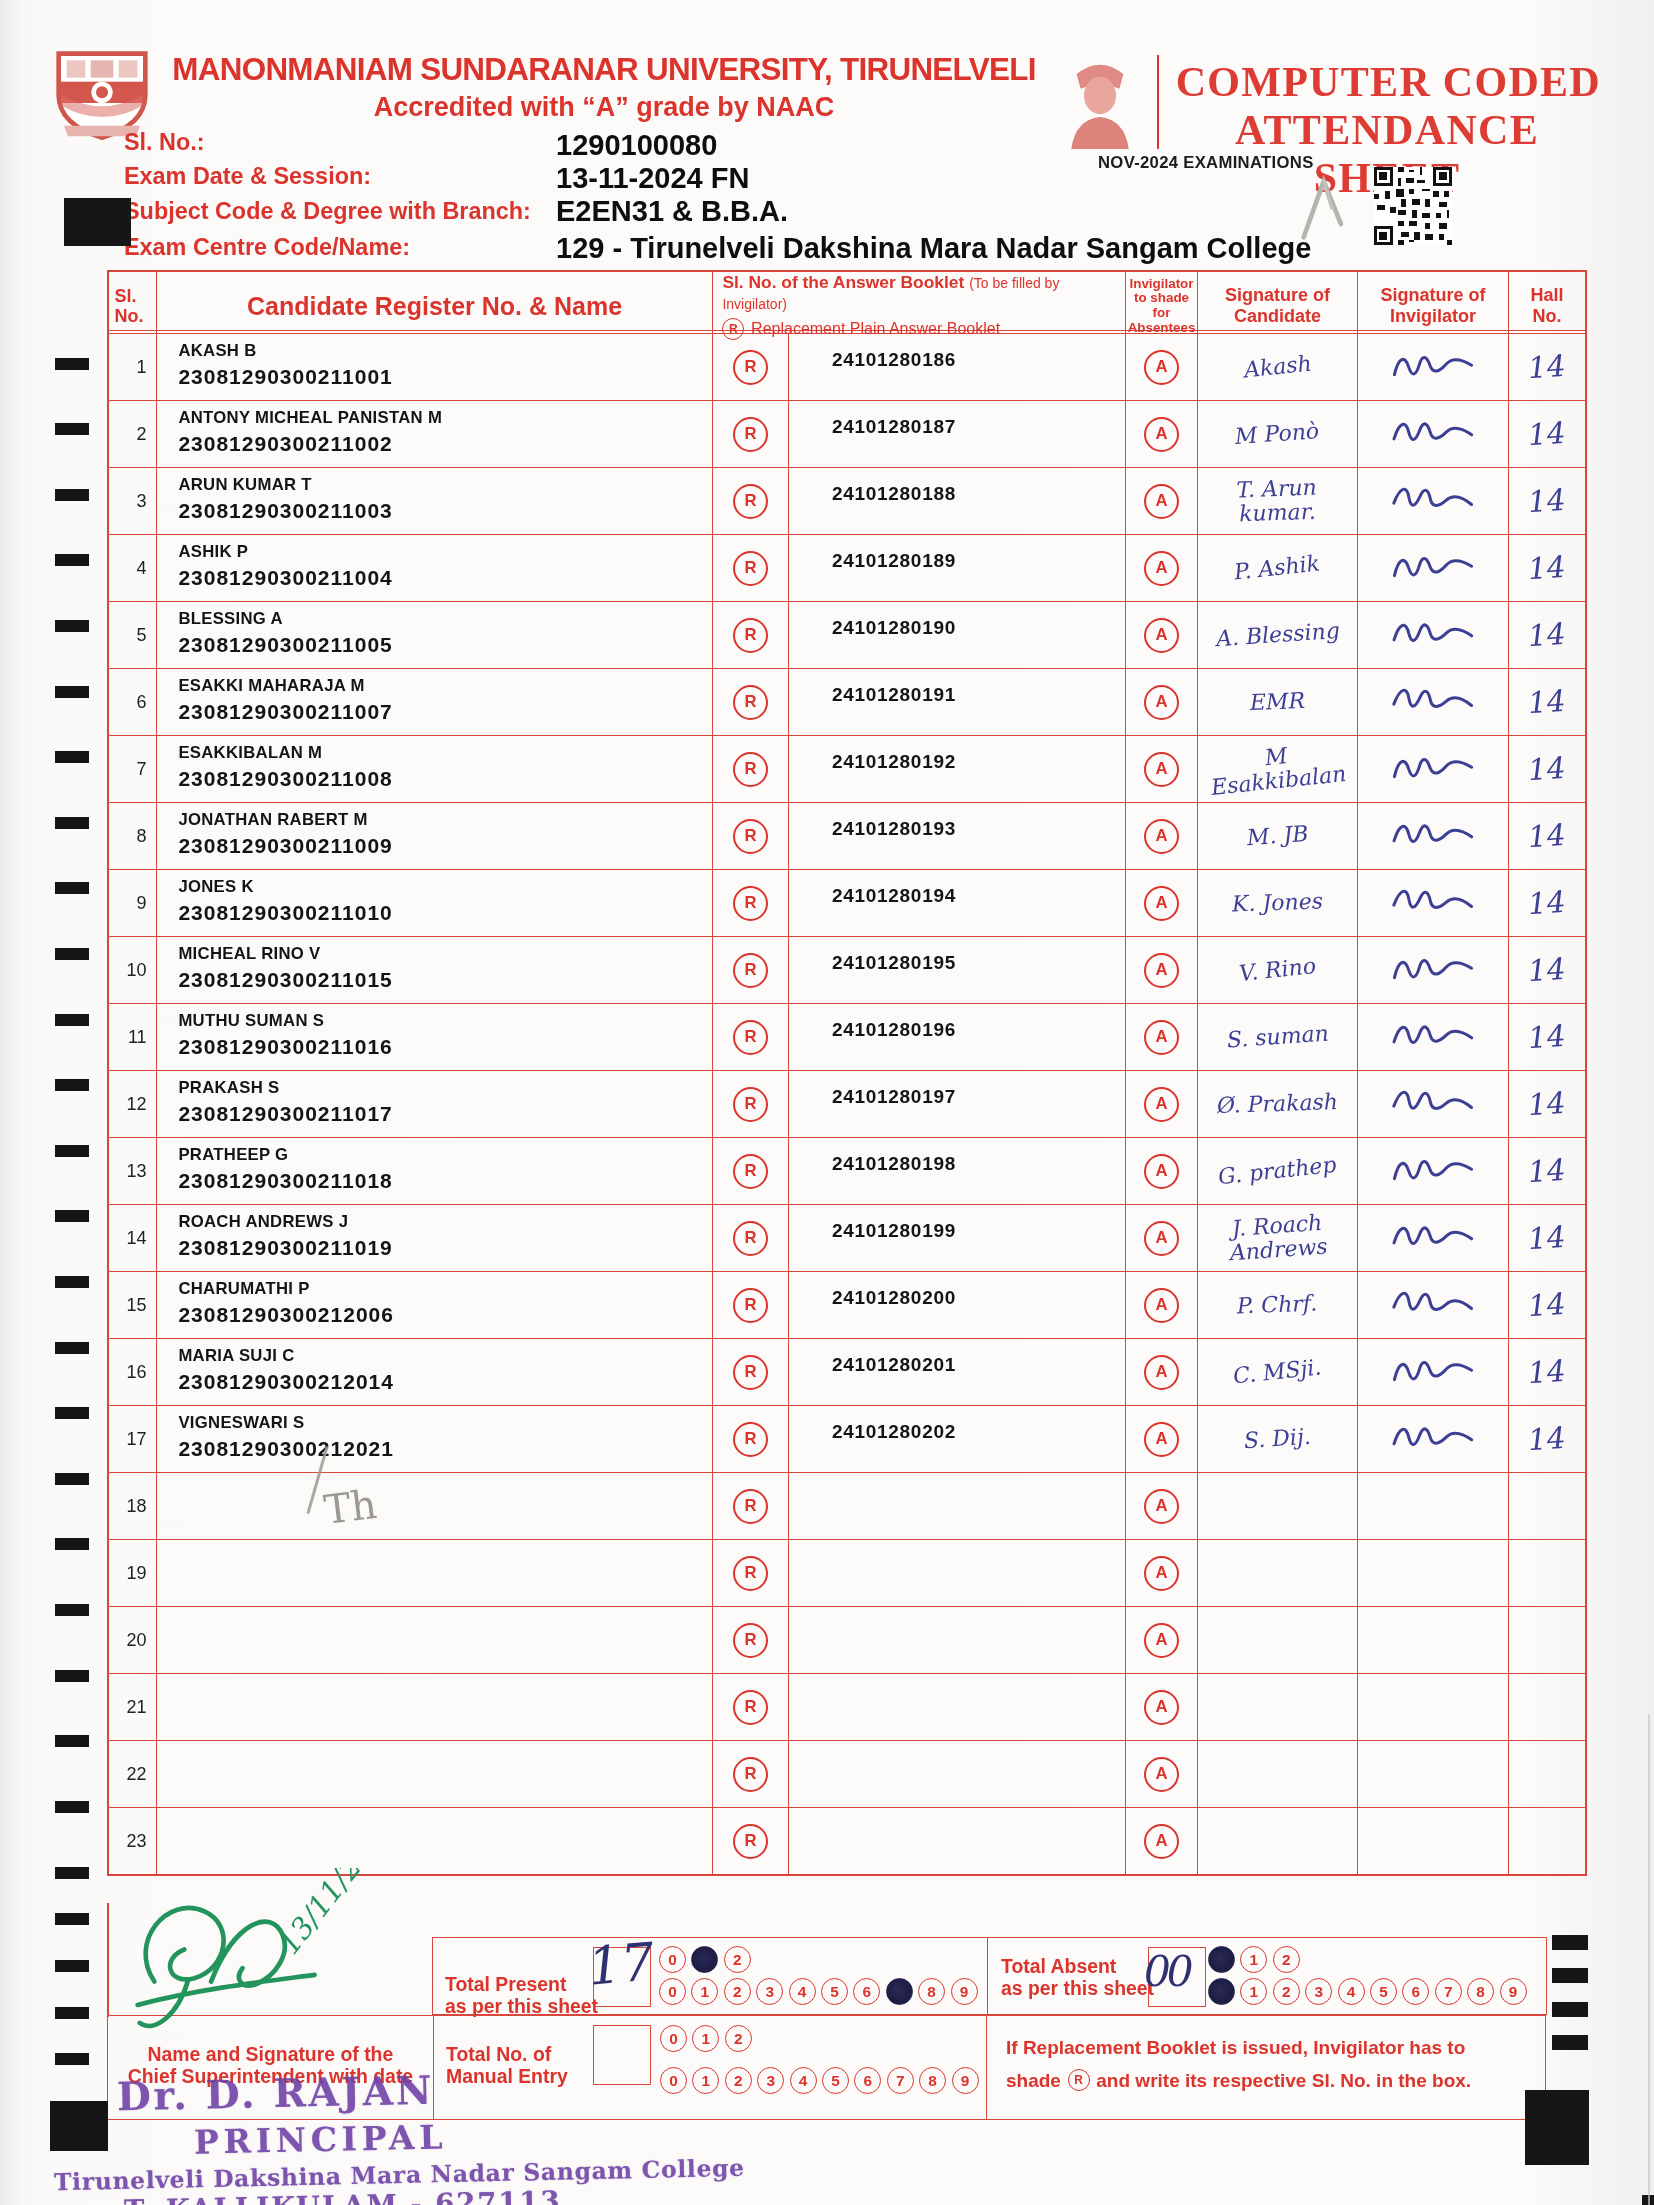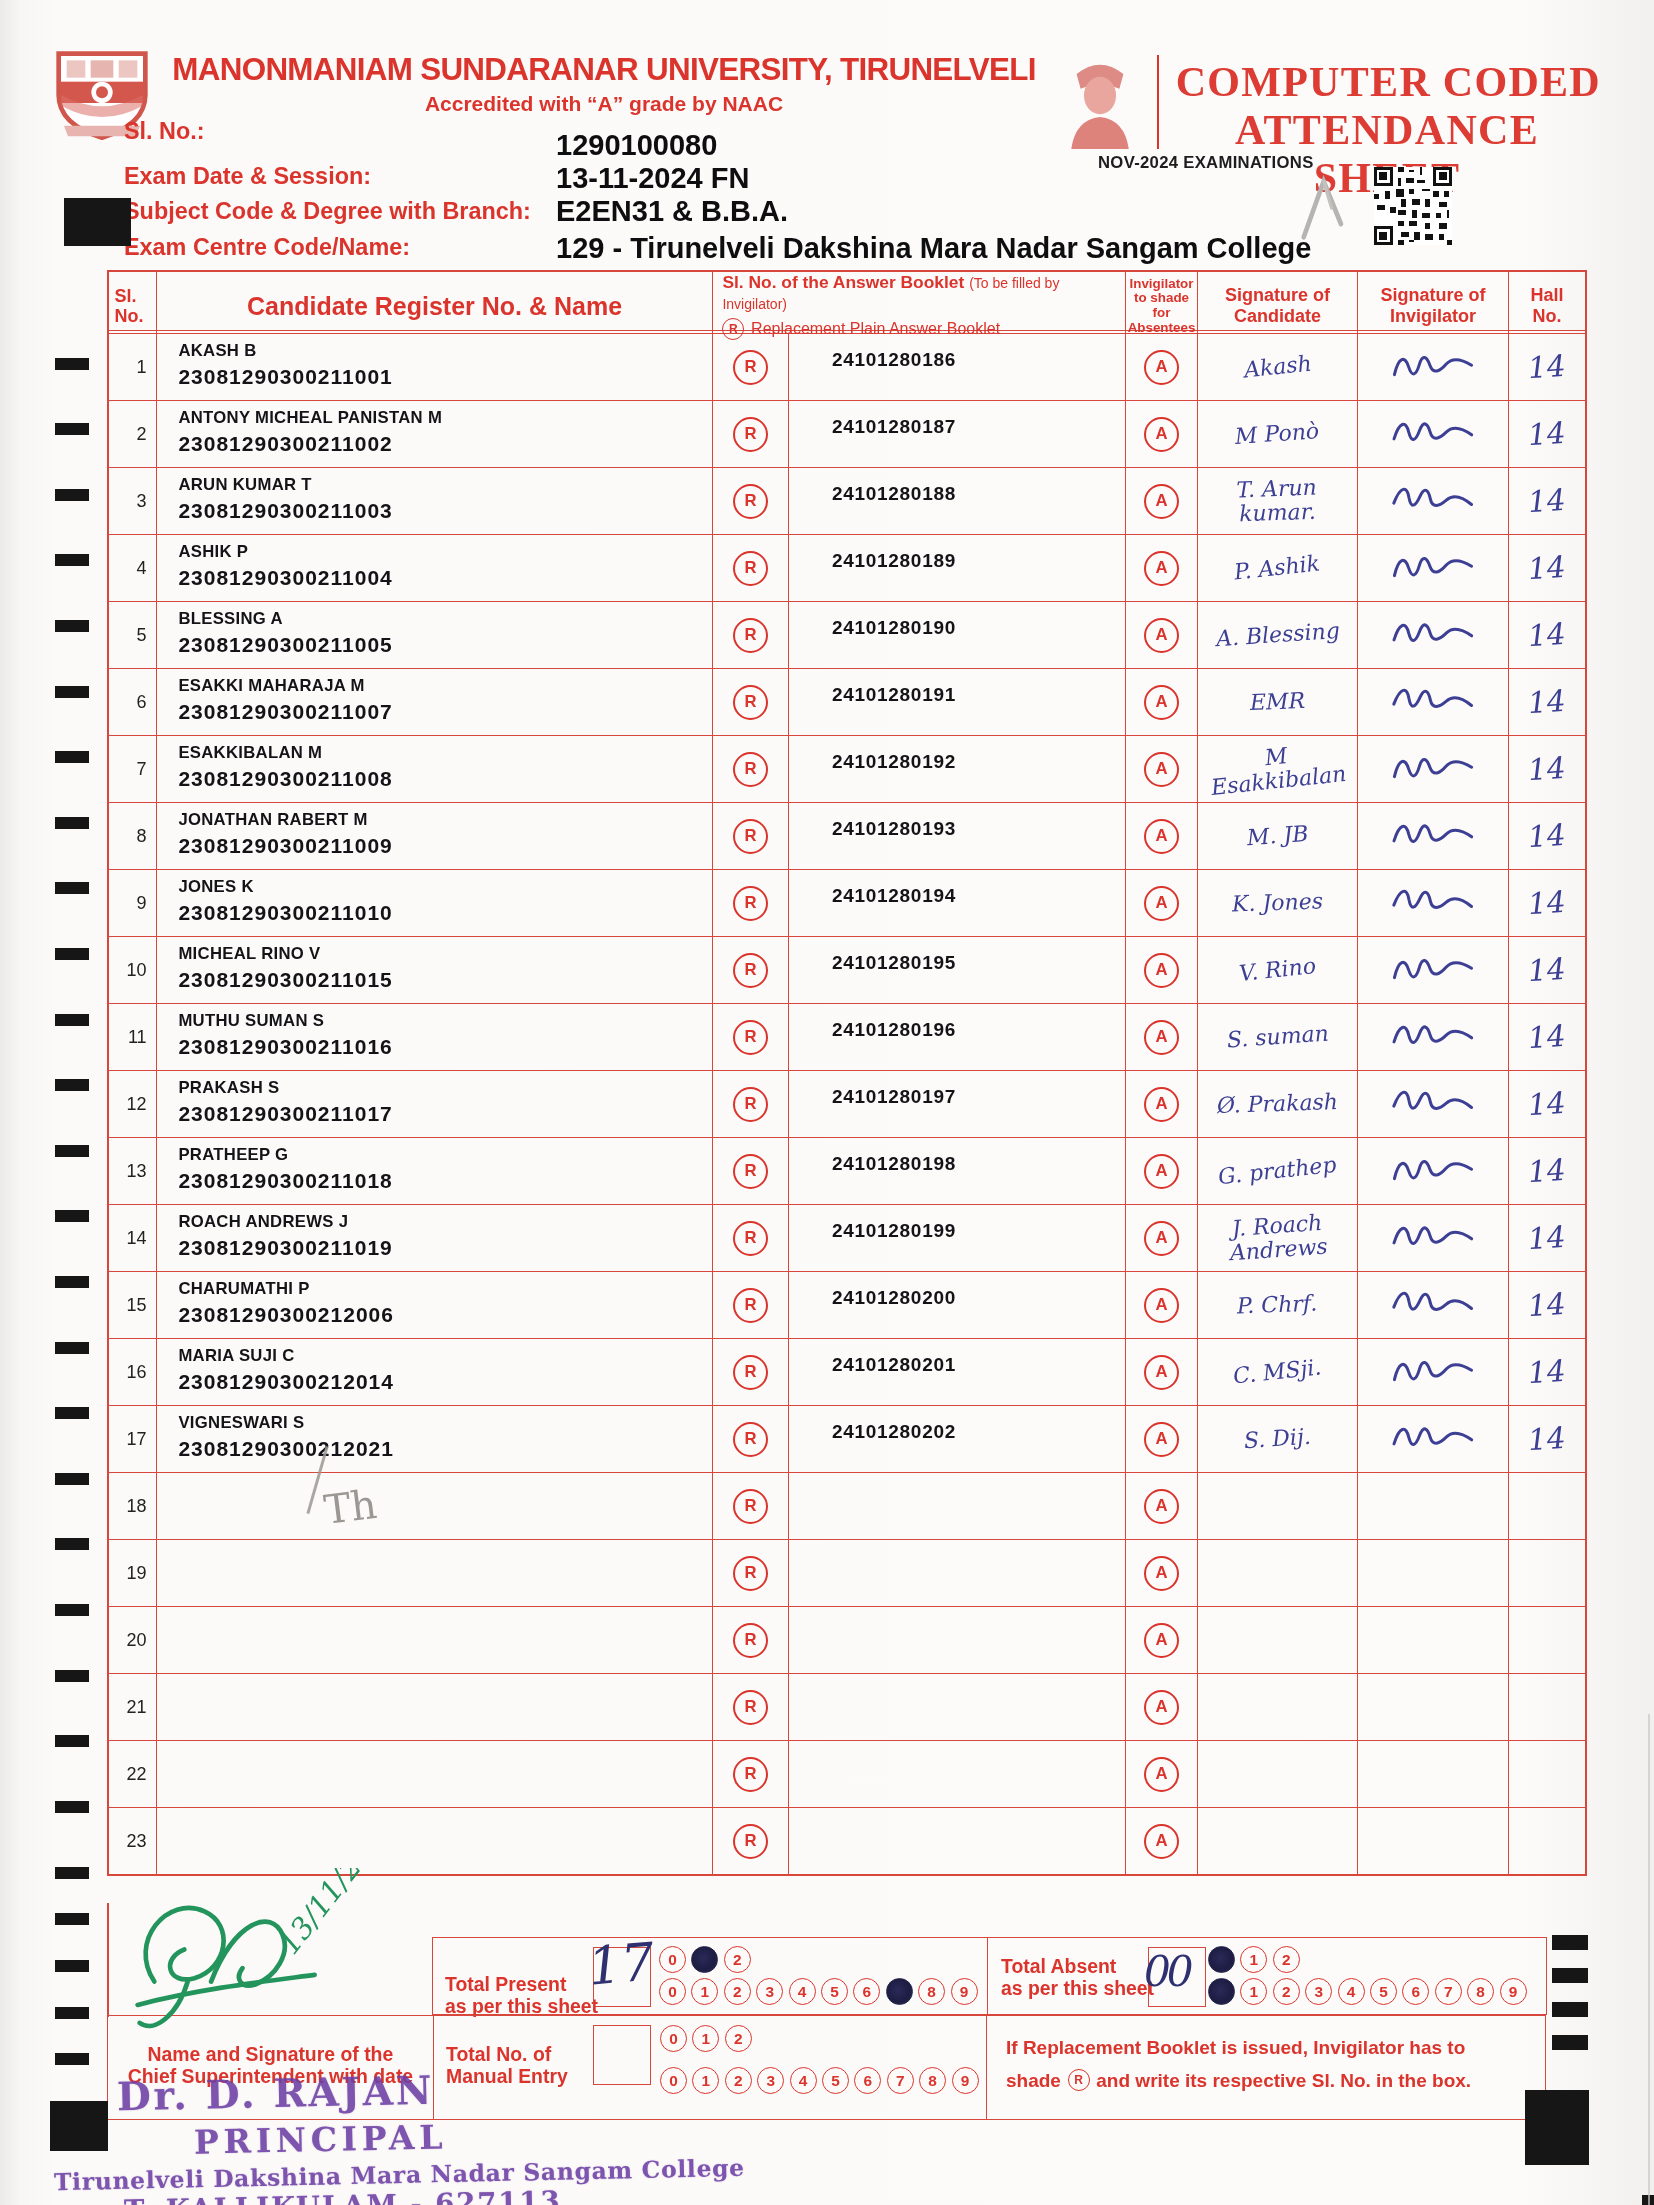--- a/index.html
+++ b/index.html
@@ -16,21 +16,21 @@
     position:relative;width:1655px;height:2205px;overflow:hidden;
     background:linear-gradient(90deg,#ebeae8 0px,#f7f6f4 20px,#fbfaf8 54px,#fcfbfa 92%,#f1f0ee 100%);
     font-family:"Liberation Sans",sans-serif;color:var(--ink);
   }
   .abs{position:absolute;}
   .pre{white-space:pre-line;}
   .center{text-align:center;}
 
   
   .uni-title{left:159px;top:51px;width:890px;font-size:32px;line-height:36px;font-weight:bold;color:var(--red);text-align:center;letter-spacing:-0.7px;transform:scaleX(.98);}
-  .accred{left:159px;top:92px;width:890px;font-size:21px;font-weight:bold;color:var(--red);text-align:center;}
+  .accred{left:159px;top:92px;width:890px;font-size:27px;font-weight:bold;color:var(--red);text-align:center;}
   .cc-line{left:1173px;width:428px;font-family:"Liberation Serif",serif;font-weight:bold;color:#dc3c33;font-size:42px;text-align:center;letter-spacing:1.3px;}
   .nov{left:1098px;top:153px;font-size:16.7px;font-weight:bold;color:#1d1d20;letter-spacing:0.3px;}
   .vdiv{left:1157px;top:55px;width:2px;height:94px;background:var(--red);}
 
   .info-label{left:124px;font-size:23.4px;font-weight:bold;color:var(--red);}
   .info-value{left:556px;font-size:29px;font-weight:bold;color:#0e0e10;}
 
   
   .tick{position:absolute;background:#161616;}
 
@@ -174,21 +174,21 @@
           <rect x="15" y="24" width="2" height="3"></rect>
         <rect x="19" y="25" width="3" height="2"></rect>
           <rect x="24" y="25" width="2" height="2"></rect>
           <rect x="9" y="27" width="2" height="2"></rect>
         <rect x="13" y="27" width="2" height="1"></rect>
           <rect x="27" y="27" width="2" height="2"></rect>
       </g>
     </svg>
   </div>
 
-  <div class="abs info-label" style="top:118px;">Sl. No.:</div>
+  <div class="abs info-label" style="top:129px;">Sl. No.:</div>
   <div class="abs info-value" style="top:129px;">1290100080</div>
   <div class="abs info-label" style="top:163px;">Exam Date &amp; Session:</div>
   <div class="abs info-value" style="top:162px;">13-11-2024 FN</div>
   <div class="abs info-label" style="top:198px;">Subject Code &amp; Degree with Branch:</div>
   <div class="abs info-value" style="top:195px;">E2EN31 &amp; B.B.A.</div>
   <div class="abs info-label" style="top:234px;">Exam Centre Code/Name:</div>
   <div class="abs info-value" style="top:232px;">129 - Tirunelveli Dakshina Mara Nadar Sangam College</div>
 
   <div class="abs table">
     <div class="thead">

